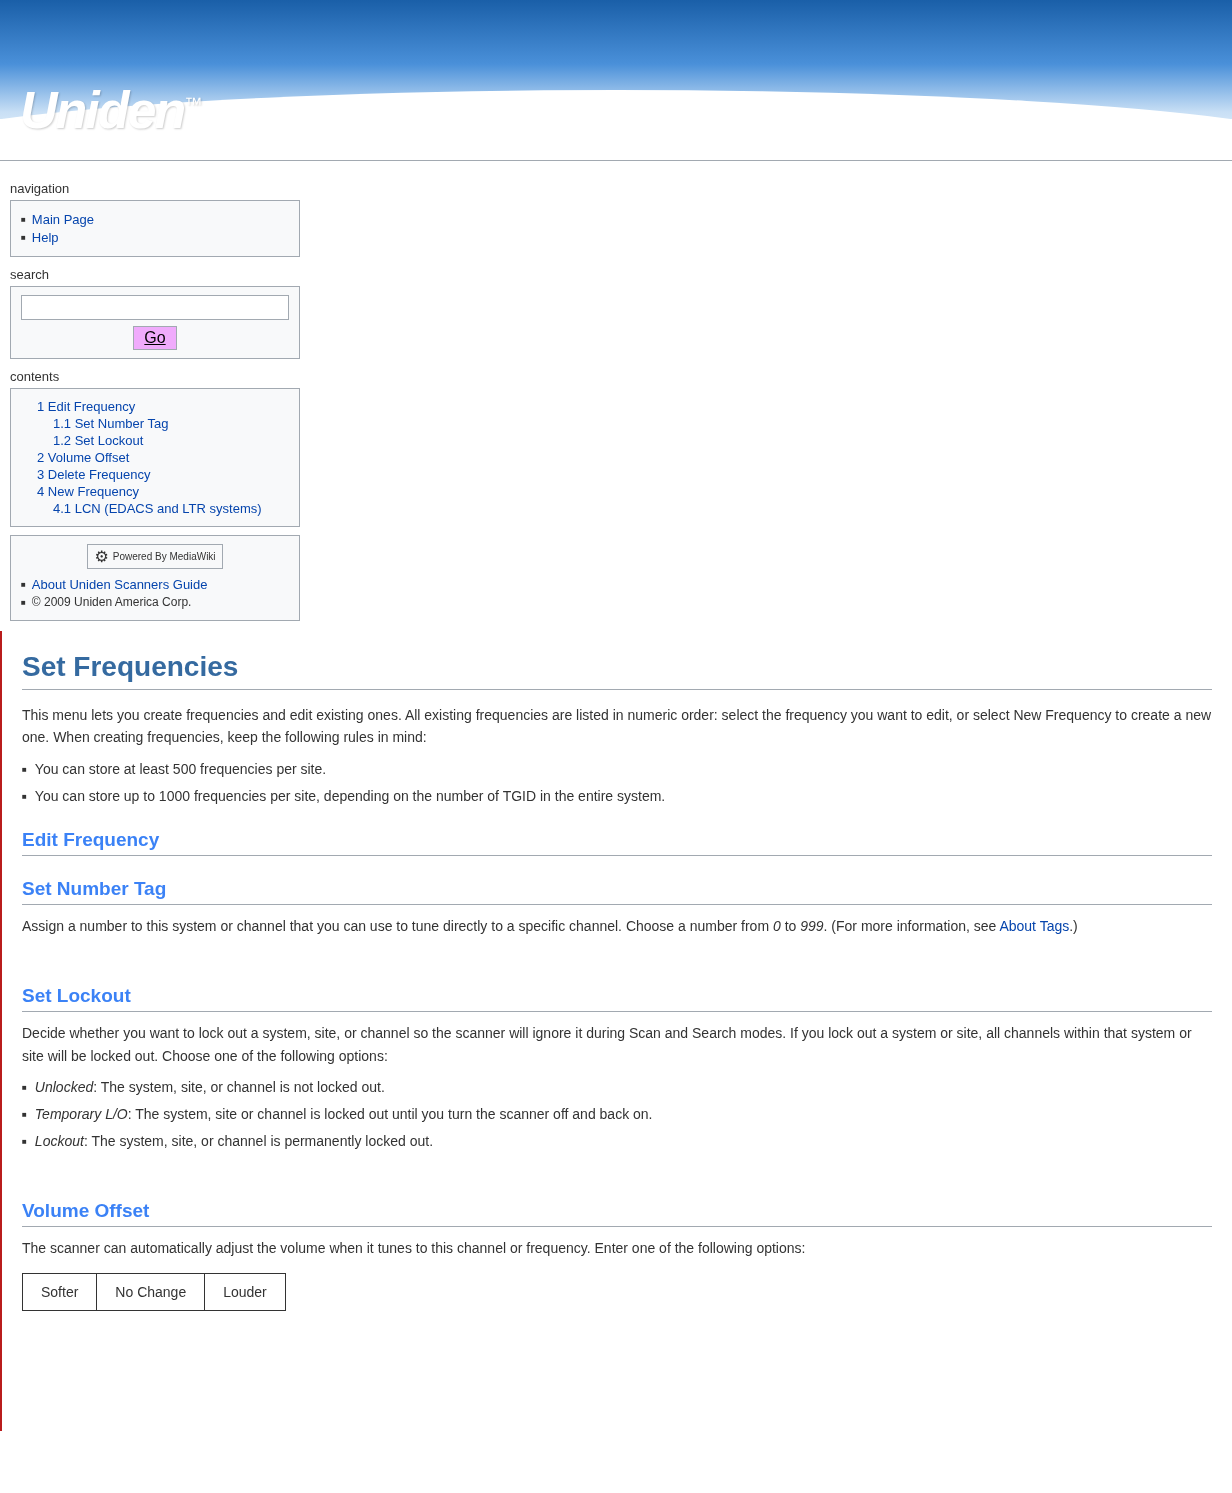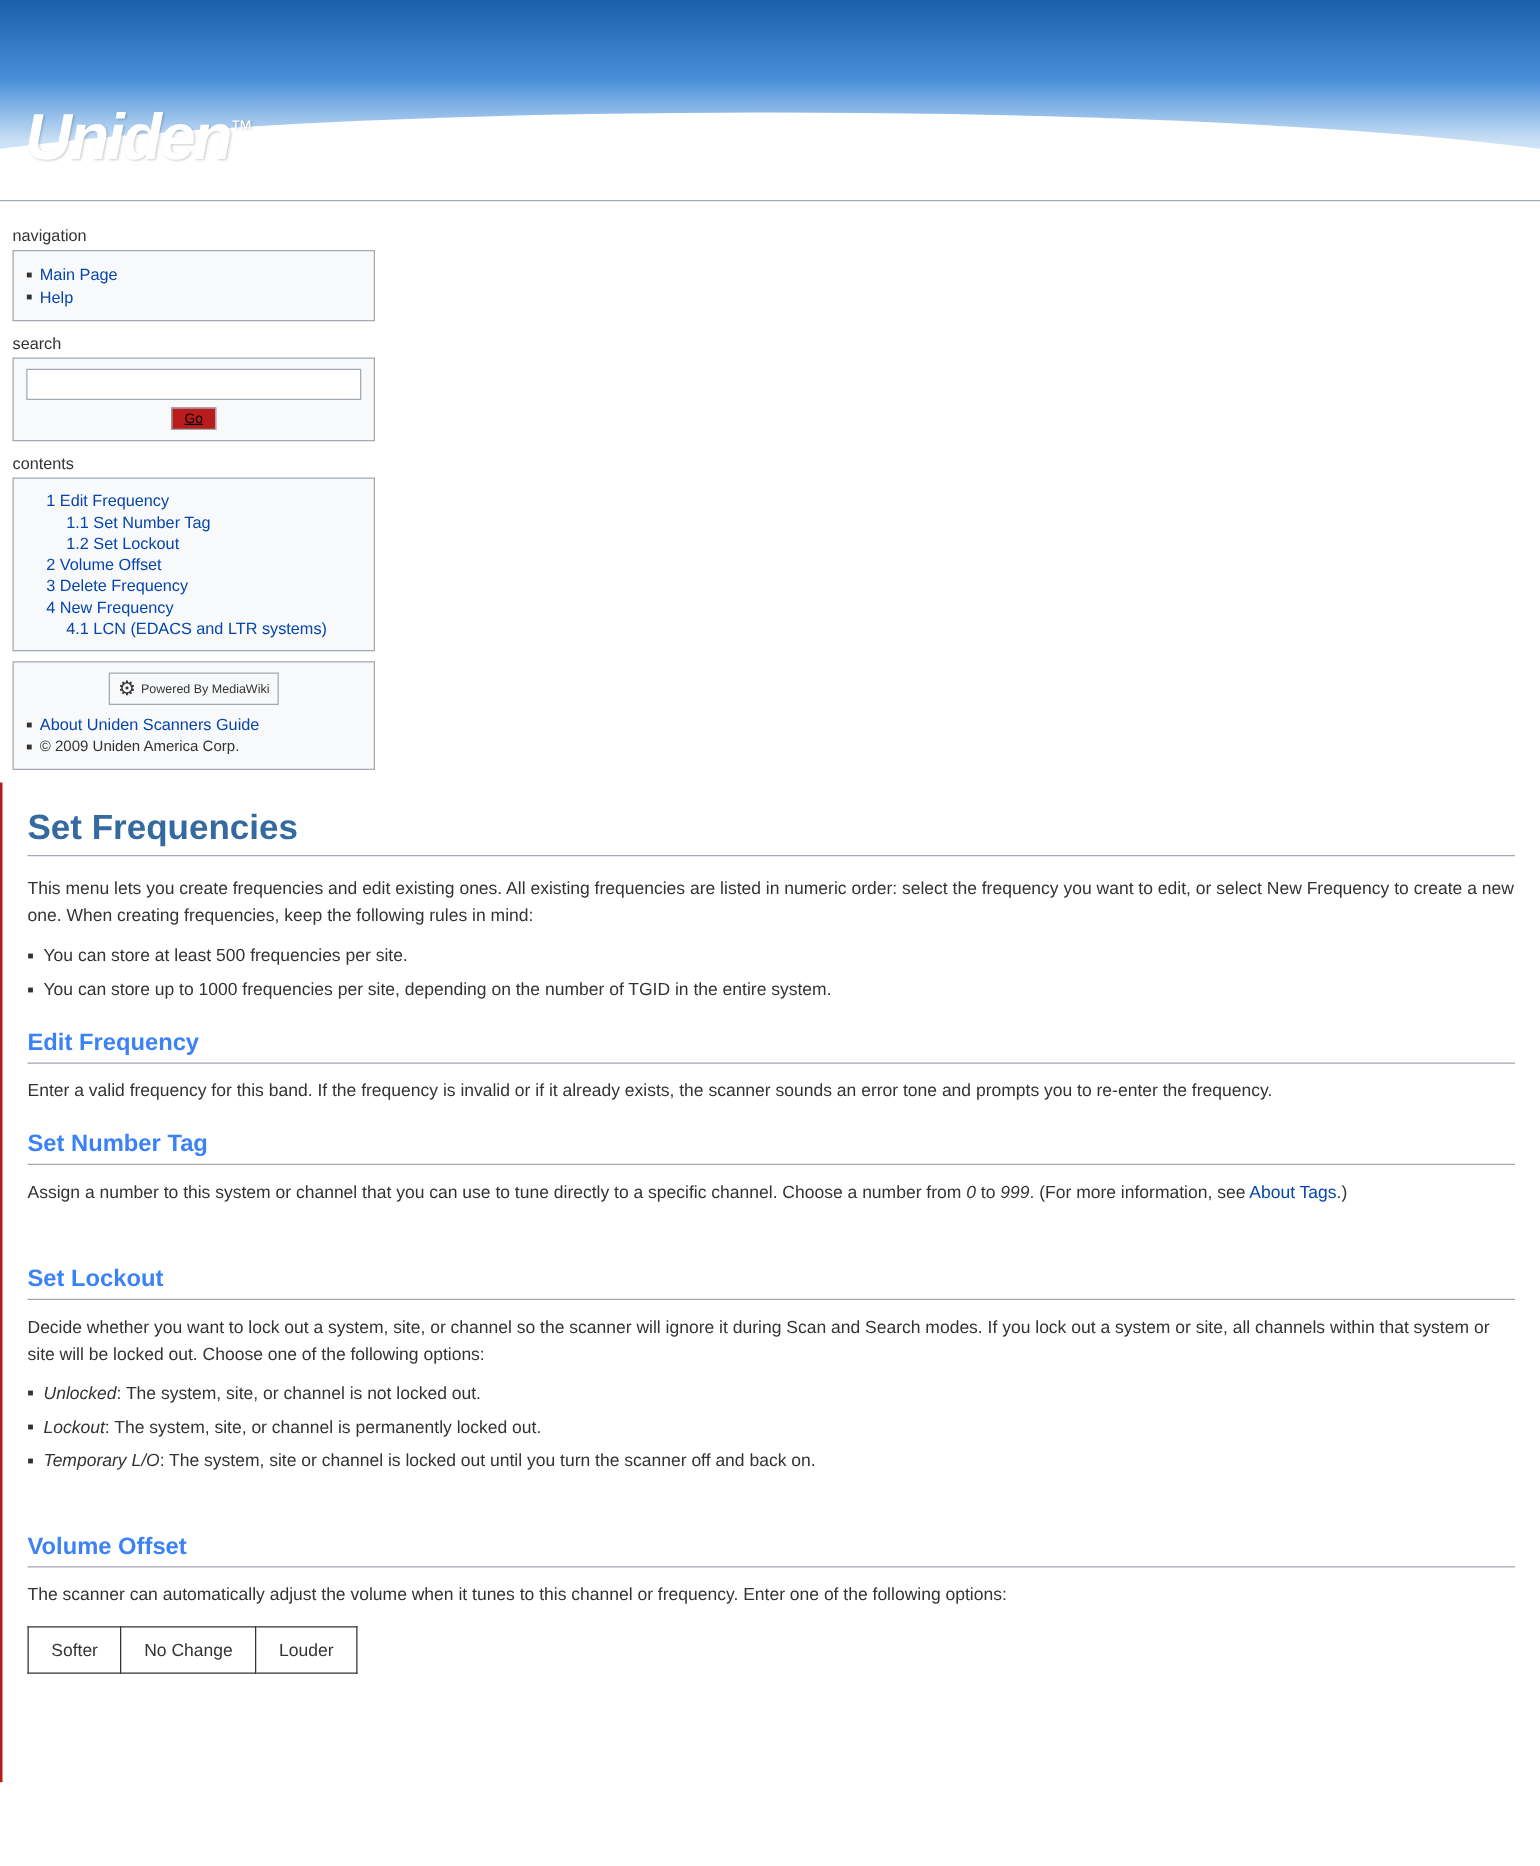--- a/index.html
+++ b/index.html
@@ -97,22 +97,22 @@
       width: 100%;
       border: 1px solid #a2a9b1;
       padding: 4px;
       font-size: 13px;
       margin-bottom: 6px;
     }
     .search-go-btn {
       display: block;
       margin: 0 auto;
       padding: 2px 10px;
-      font-size: 11px;
-      background: #b91c1c;
+      font-size: 16px;
+      background: #f0abfc;
       border: 1px solid #a2a9b1;
       cursor: pointer;
       text-decoration: underline;
     }
 
     .contents-box {
       border: 1px solid #a2a9b1;
       background: #f8f9fa;
       padding: 8px 10px;
       margin-bottom: 8px;
@@ -321,42 +321,41 @@
       <li>
           <span>You can store at least 500 frequencies per site.</span>
         </li>
       <li>
           <span>You can store up to 1000 frequencies per site, depending on the number of TGID in the entire system.</span>
         </li>
     </ul>
 
     
     <h2 class="section-heading">Edit Frequency</h2>
-    <p class="content-p">Enter a valid frequency for this band. If the frequency is invalid or if it already exists, the scanner sounds an error tone and prompts you to re-enter the frequency.</p>
 
     
     <h2 class="section-heading">Set Number Tag</h2>
     <p class="content-p">
       Assign a number to this system or channel that you can use to tune directly to a specific channel. Choose a number from <em>0</em> to <em>999</em>. (For more information, see <a href="#" class="link">About Tags</a>.)
     </p>
 
     <br>
 
     
     <h2 class="section-heading">Set Lockout</h2>
     <p class="content-p">Decide whether you want to lock out a system, site, or channel so the scanner will ignore it during Scan and Search modes. If you lock out a system or site, all channels within that system or site will be locked out. Choose one of the following options:</p>
     <ul class="content-list">
       <li>
         <span><em>Unlocked</em><span>: The system, site, or channel is not locked out.</span></span>
       </li>
       <li>
+        <span><em>Temporary L/O</em><span>: The system, site or channel is locked out until you turn the scanner off and back on.</span></span>
+      </li>
+      <li>
         <span><em>Lockout</em><span>: The system, site, or channel is permanently locked out.</span></span>
-      </li>
-      <li>
-        <span><em>Temporary L/O</em><span>: The system, site or channel is locked out until you turn the scanner off and back on.</span></span>
       </li>
     </ul>
 
     <br>
 
     
     <h2 class="section-heading">Volume Offset</h2>
     <p class="content-p">The scanner can automatically adjust the volume when it tunes to this channel or frequency. Enter one of the following options:</p>
 
     <table class="vol-table">

